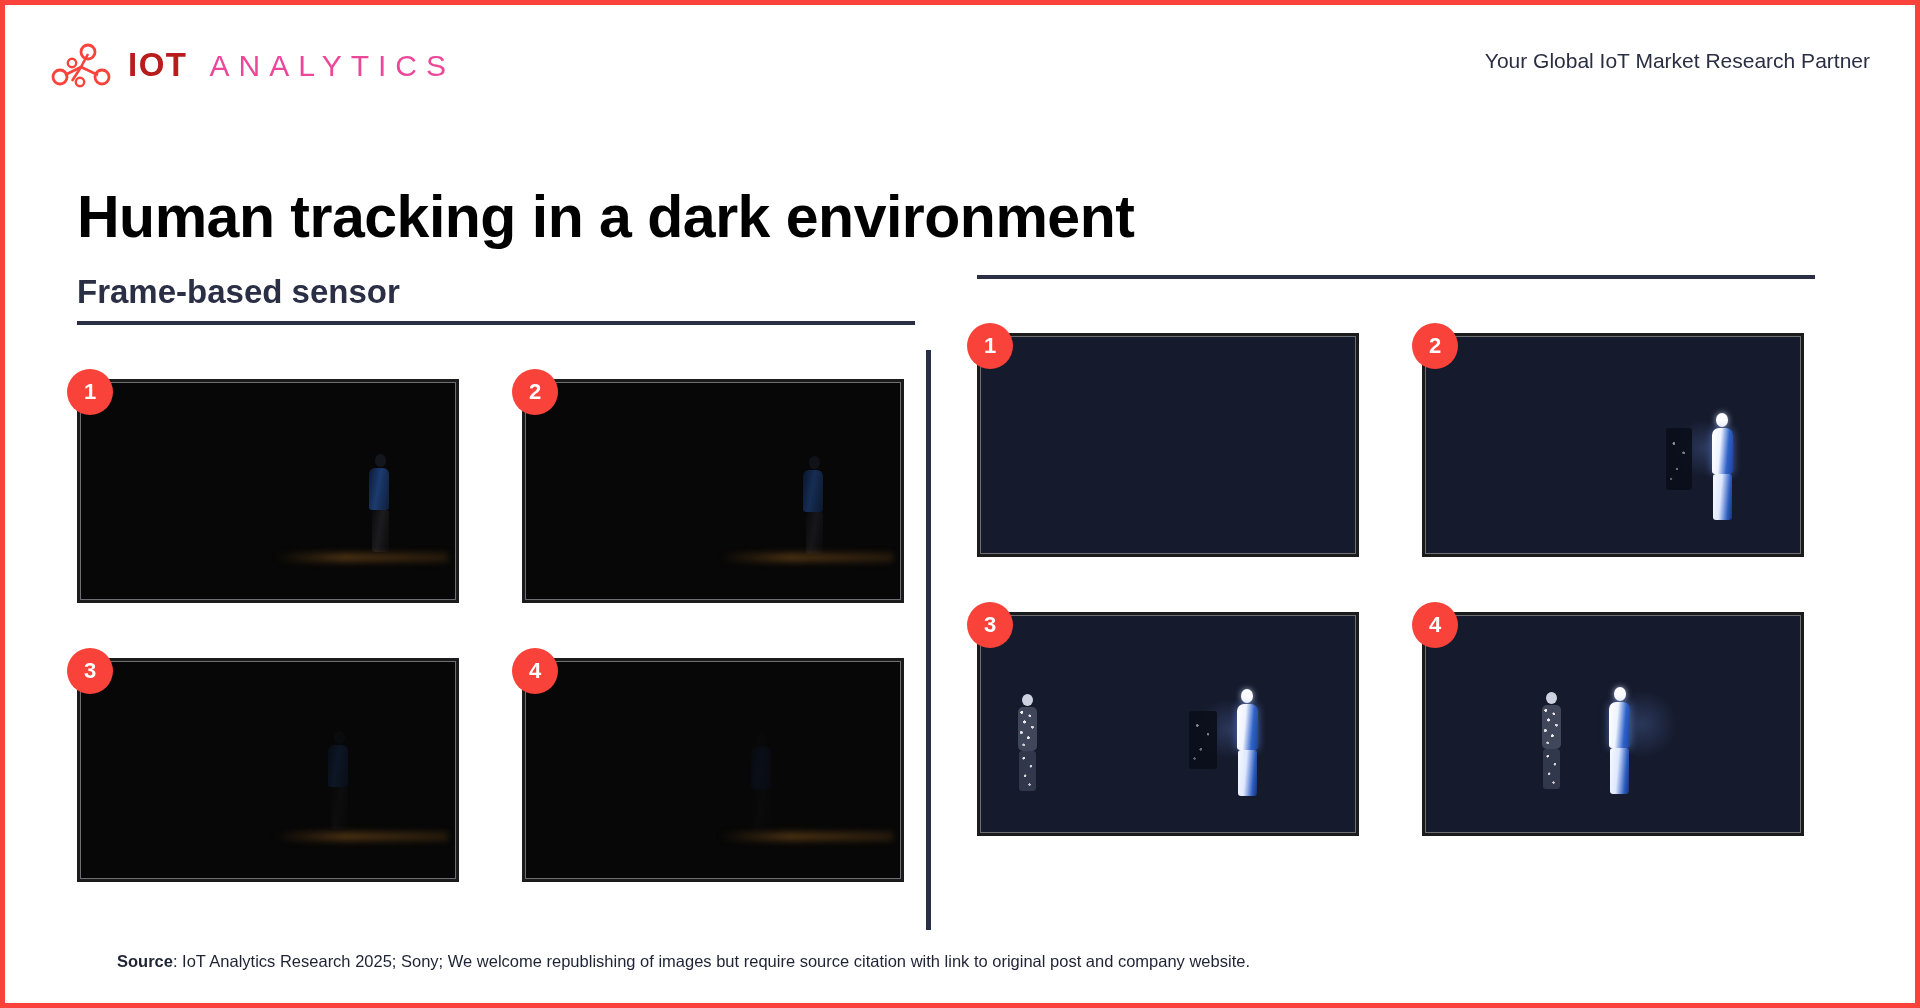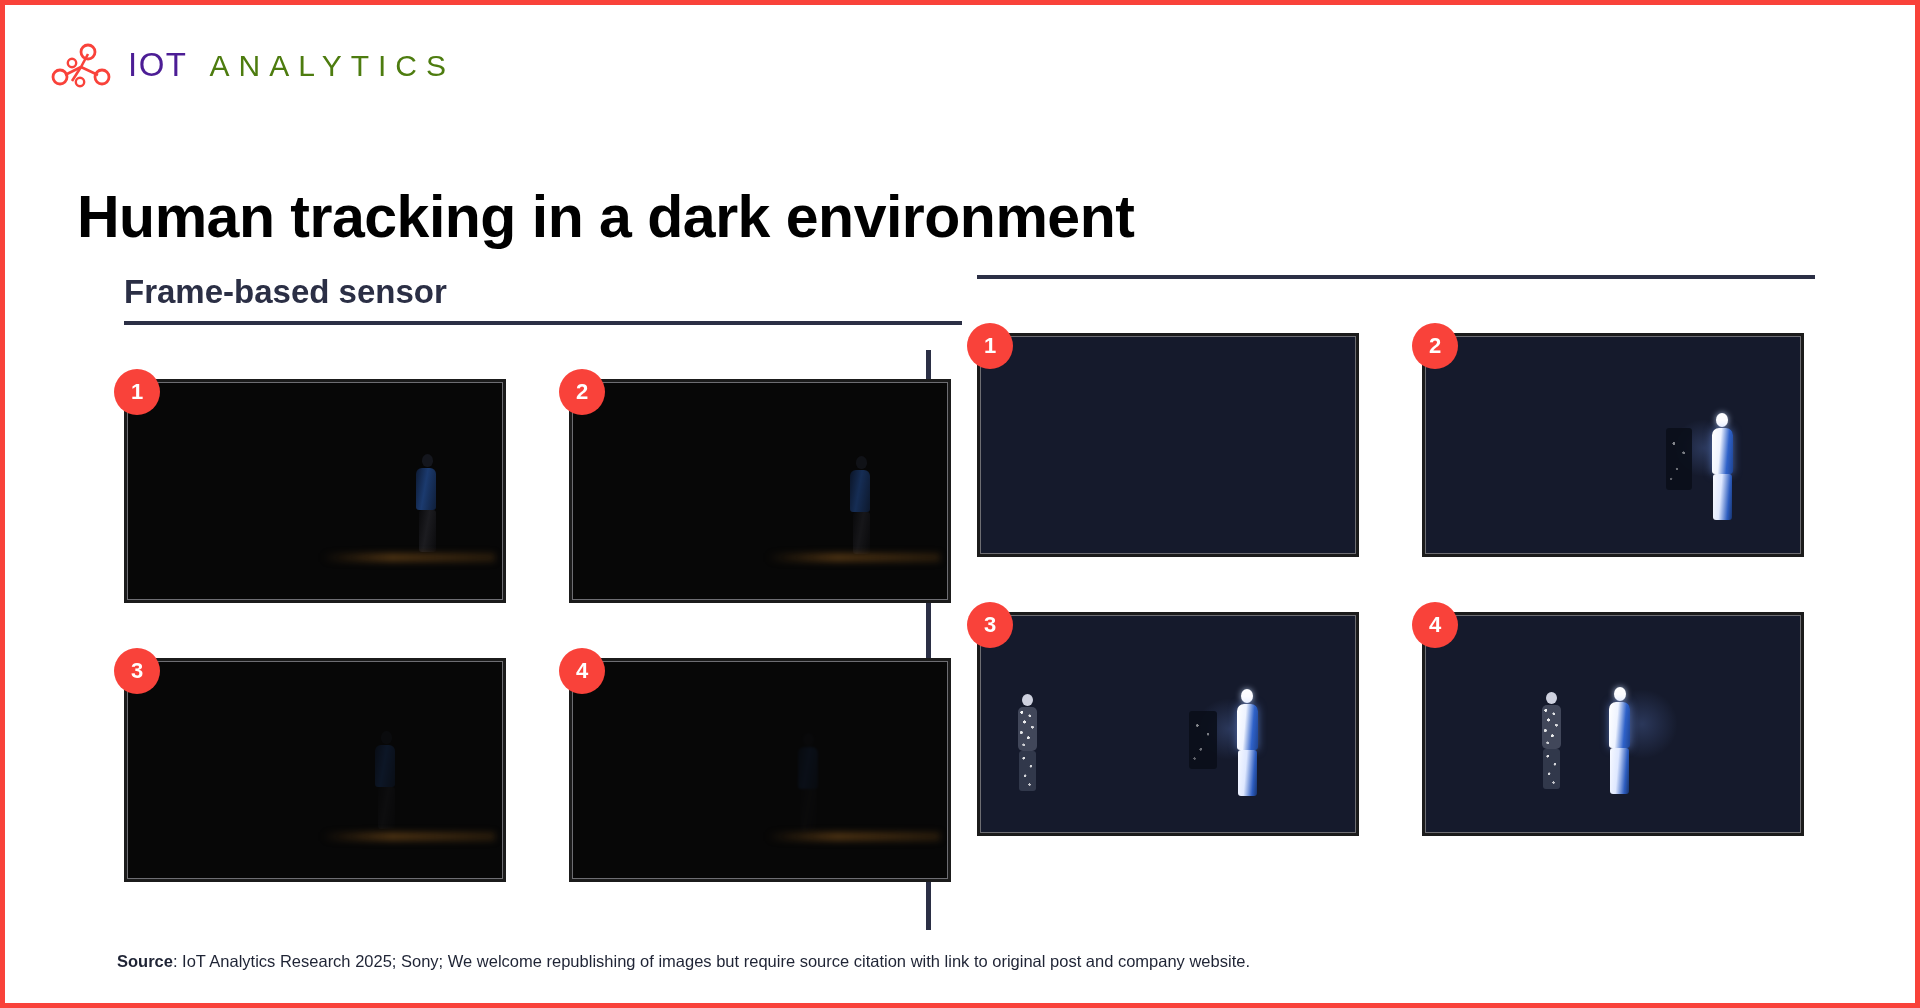--- a/index.html
+++ b/index.html
@@ -23,25 +23,25 @@
   }
   .logo{
     position:absolute;left:0;top:0;
     display:flex;align-items:center;height:56px;
   }
   .logo-mark{width:64px;height:48px;display:block;}
   .logo-text{
     display:flex;align-items:baseline;margin-left:14px;
   }
   .logo-iot{
-    font-size:33px;font-weight:normal;color:#4c1d95;letter-spacing:1.5px;
+    font-size:33px;font-weight:bold;color:#b91c1c;letter-spacing:1.5px;
     font-family:"Liberation Sans", sans-serif;
   }
   .logo-analytics{
-    font-size:30px;font-weight:300;color:#4d7c0f;letter-spacing:9px;
+    font-size:30px;font-weight:300;color:#ec4899;letter-spacing:9px;
     margin-left:22px;
     font-family:"Liberation Sans", sans-serif;
   }
   .tagline{
     position:absolute;right:0;top:12px;
     font-size:21px;color:#2a2e43;
     font-family:"Liberation Sans", sans-serif;
     white-space:nowrap;
   }
 
@@ -54,21 +54,21 @@
   }
 
   
   .v-divider{
     position:absolute;left:921px;top:345px;
     width:5px;height:580px;background:#2b2f45;
   }
 
   
   .section{position:absolute;top:268px;}
-  .section.left{left:72px;width:838px;margin-left:47px;}
+  .section.left{left:72px;width:838px;}
   .section.right{left:972px;width:838px;}
 
   .section-title{
     font-size:33px;font-weight:bold;color:#2b2f45;
     margin:0;padding:0 0 8px 0;white-space:nowrap;
   }
   .section-rule{
     height:4px;background:#2b2f45;width:838px;margin-top:2px;
   }
   .section.right .section-rule{width:838px;}
@@ -239,20 +239,21 @@
             <circle cx="30" cy="41" r="4.2"></circle>
           </g>
         </svg>
       </span>
       <span class="logo-text">
         <span class="logo-iot">IOT</span>
         <span class="logo-analytics">ANALYTICS</span>
       </span>
     </div>
 
+    <div class="tagline">Your Global IoT Market Research Partner</div>
   </div>
 
   <h1 class="page-title">Human tracking in a dark environment</h1>
 
   <div class="v-divider"></div>
 
   <div class="section left">
     <div class="section-title">Frame-based sensor</div>
     <div class="section-rule"></div>
 

